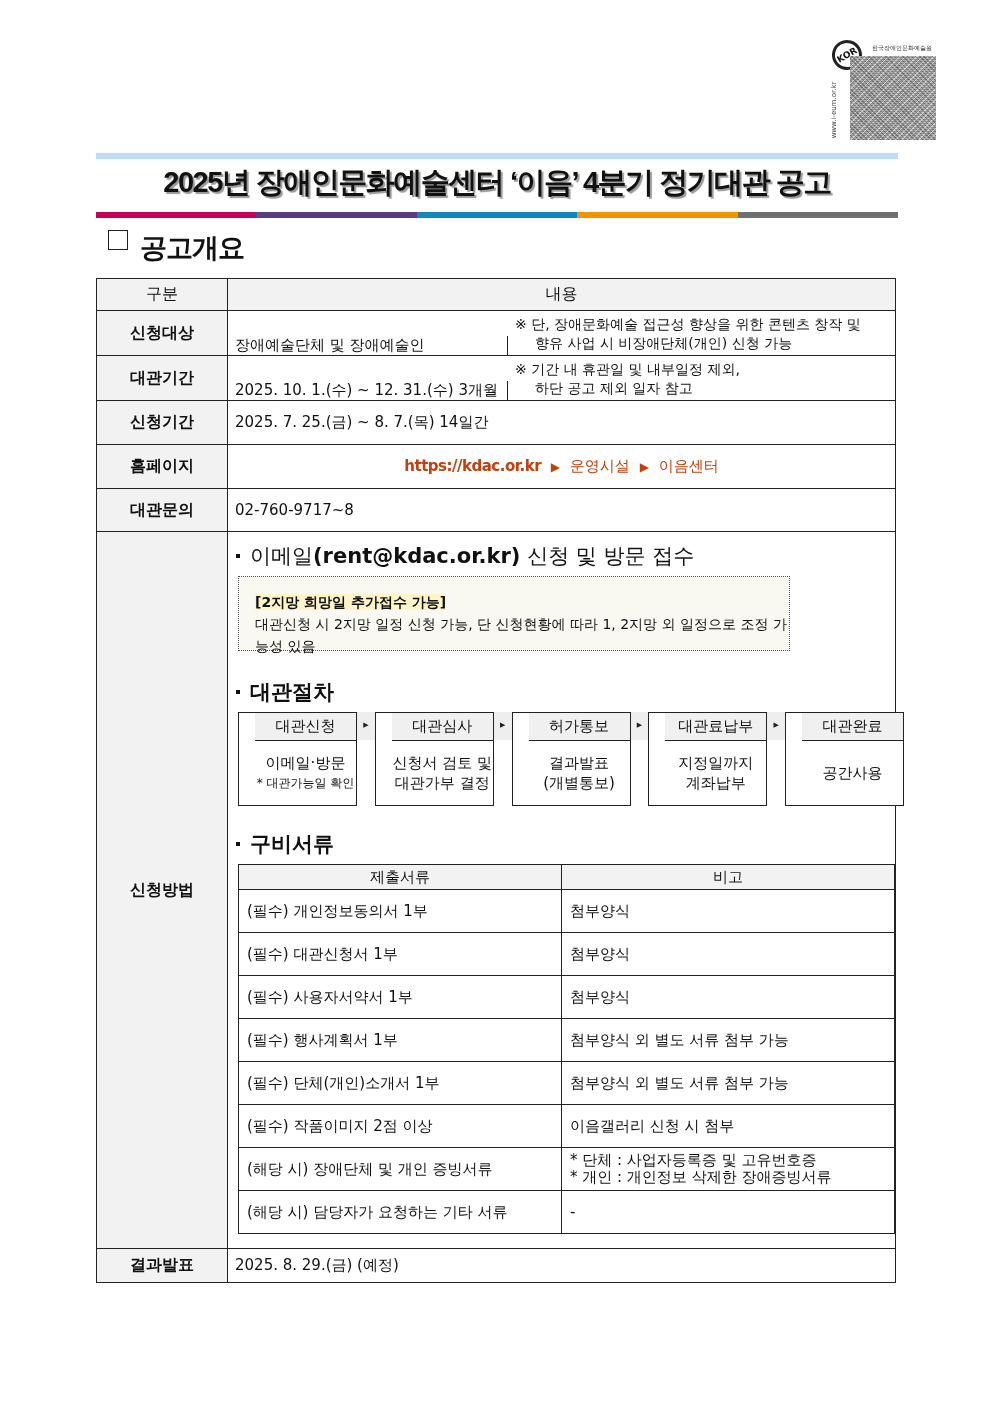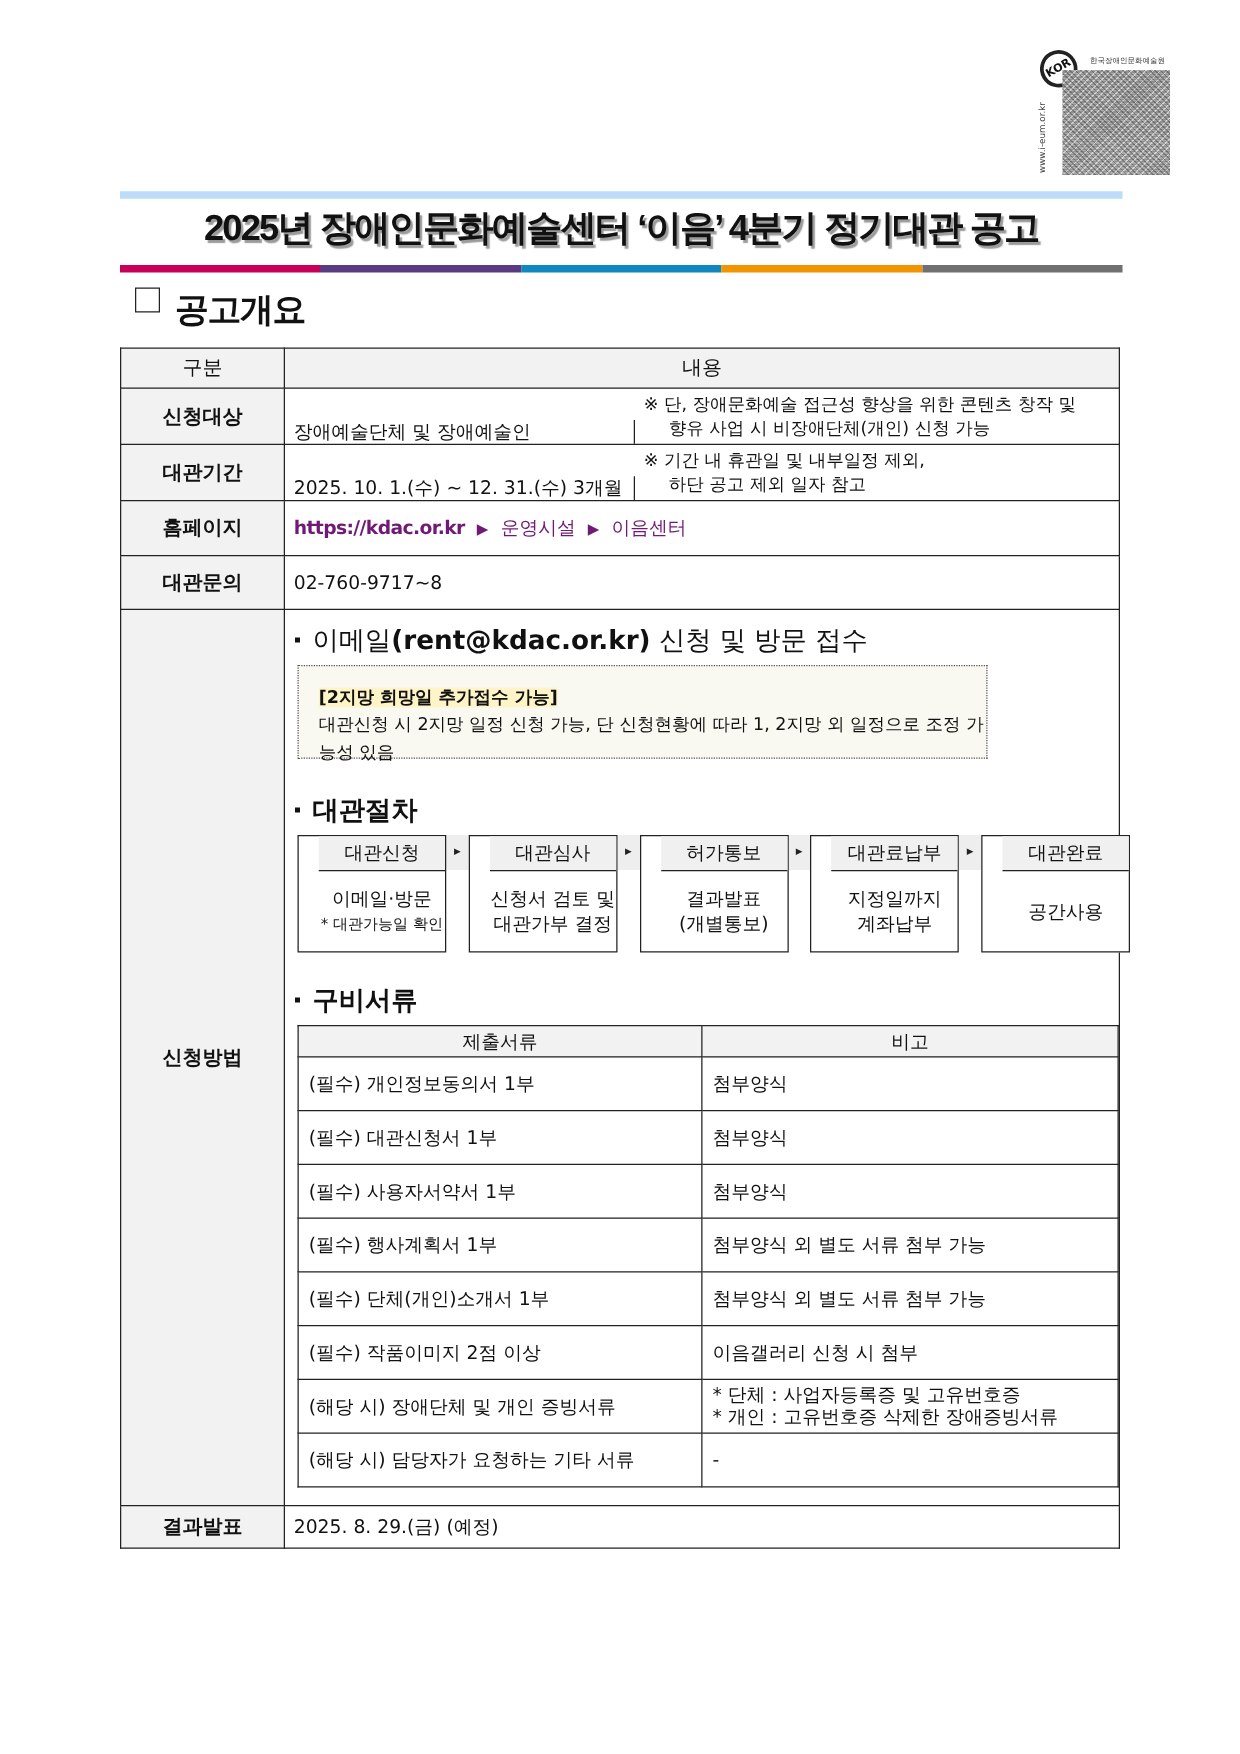--- a/index.html
+++ b/index.html
@@ -28,21 +28,21 @@
 
   
   table.main { position: absolute; left: 96px; top: 278px; width: 800px; border-collapse: collapse; table-layout: fixed; }
   table.main td { border: 1px solid #222; font-size: 15px; padding: 0 7px; vertical-align: middle; }
   table.main td.label { background: #f2f2f2; font-weight: bold; text-align: center; font-size: 16px; width: 102px; padding: 0; }
   table.main tr.head td { background: #f2f2f2; text-align: center; font-weight: normal; font-size: 16px; height: 31px; }
   .split { display: flex; height: 100%; align-items: flex-end; margin: 0 -7px; }
   .split .l { width: 265px; padding: 0 7px; display: flex; align-items: center; border-right: 1px solid #222; }
   .split .r { flex: 1; padding: 2px 7px; font-size: 14px; line-height: 19px; }
   .note-indent { padding-left: 20px; display: block; }
-  .red { color: #701a75; }
+  .red { color: #c2410c; text-align: center; }
   .red .url { font-weight: bold; letter-spacing: -0.5px; }
 
   
   .method { position: relative; height: 716px; }
   .bullet-h { position: absolute; left: 8px; font-size: 21px; font-weight: bold; display: flex; align-items: center; gap: 10px; }
   .bullet-h .sq { width: 4px; height: 4px; background: #111; display: inline-block; }
   .bullet-h .light { font-weight: normal; }
   .dotbox { position: absolute; left: 10px; top: 44px; width: 552px; height: 75px; border: 1px dotted #555; background: #f9f8f1; box-sizing: border-box; padding: 14px 0 0 16px; font-size: 14px; line-height: 22px; }
   .dotbox .hl { font-weight: bold; background: #fff4c8; }
 
@@ -110,20 +110,24 @@
       <div class="split">
         <div class="l">2025. 10. 1.(수) ~ 12. 31.(수) 3개월</div>
         <div class="r">
           <span>※ 기간 내 휴관일 및 내부일정 제외,</span>
           <span class="note-indent">하단 공고 제외 일자 참고</span>
         </div>
       </div>
     </td>
   </tr>
 
+  <tr style="height:44px">
+    <td class="label">신청기간</td>
+    <td>2025. 7. 25.(금) ~ 8. 7.(목) 14일간</td>
+  </tr>
 
   <tr style="height:44px">
     <td class="label">홈페이지</td>
     <td class="red">
       <span class="url">https://kdac.or.kr</span>
       <span style="font-size:12px;margin:0 5px">▶</span>
       <span>운영시설</span>
       <span style="font-size:12px;margin:0 5px">▶</span>
       <span>이음센터</span>
     </td>
@@ -228,21 +232,21 @@
             <td>첨부양식 외 별도 서류 첨부 가능</td>
           </tr>
           <tr>
             <td>(필수) 작품이미지 2점 이상</td>
             <td>이음갤러리 신청 시 첨부</td>
           </tr>
           <tr>
             <td>(해당 시) 장애단체 및 개인 증빙서류</td>
             <td class="multi">
               <div>* 단체 : 사업자등록증 및 고유번호증</div>
-              <div>* 개인 : 고유번호증 삭제한 장애증빙서류</div>
+              <div>* 개인 : 개인정보 삭제한 장애증빙서류</div>
             </td>
           </tr>
           <tr>
             <td>(해당 시) 담당자가 요청하는 기타 서류</td>
             <td>-</td>
           </tr>
         </tbody>
             </table>
       </div>
     </td>

